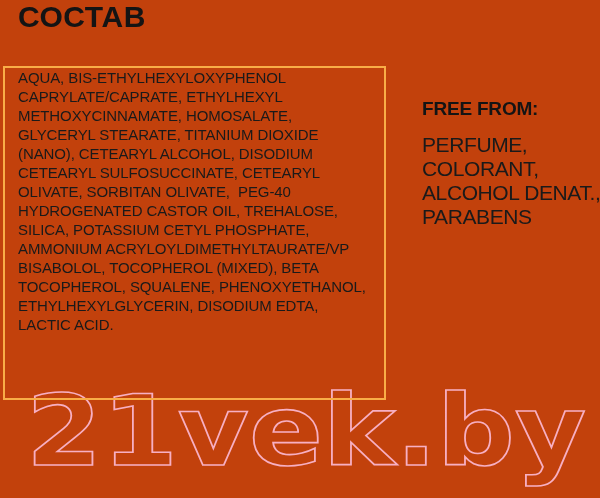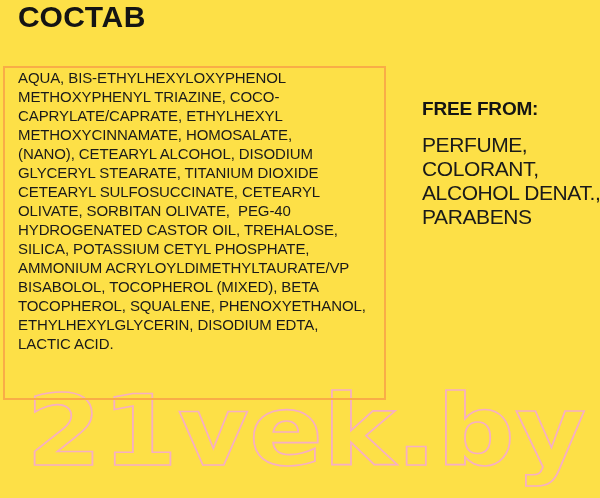--- a/index.html
+++ b/index.html
@@ -1,21 +1,21 @@
 <!DOCTYPE html>
 <html><head>
 <meta charset="utf-8">
 <style>
   * { margin: 0; padding: 0; box-sizing: border-box; }
   html, body { background: #ffffff; }
   .canvas {
     position: relative;
     width: 600px;
     height: 498px;
-    background: #fde047;
+    background: #c2410c;
     overflow: hidden;
     font-family: "Liberation Sans", "DejaVu Sans", sans-serif;
     color: #161616;
   }
   .page-title {
     position: absolute;
     left: 18px;
     top: 0px;
     font-size: 30px;
     font-weight: bold;
@@ -93,25 +93,24 @@
 
   <div class="page-title">СОСТАВ</div>
 
   <svg class="watermark-svg" viewBox="0 0 572 118" xmlns="http://www.w3.org/2000/svg">
     <text x="2" y="85" font-family="DejaVu Sans, Liberation Sans, sans-serif" font-size="98" font-weight="bold" fill="none" stroke-width="1.6" textLength="560" lengthAdjust="spacingAndGlyphs" stroke="#F7AFC3">21vek.by</text>
   </svg>
 
   <div class="ingredients-box">
     <div>
         <div class="line">AQUA, BIS-ETHYLHEXYLOXYPHENOL</div>
-        <div class="line">METHOXYPHENYL TRIAZINE, COCO-</div>
         <div class="line">CAPRYLATE/CAPRATE, ETHYLHEXYL</div>
         <div class="line">METHOXYCINNAMATE, HOMOSALATE,</div>
+        <div class="line">GLYCERYL STEARATE, TITANIUM DIOXIDE</div>
         <div class="line">(NANO), CETEARYL ALCOHOL, DISODIUM</div>
-        <div class="line">GLYCERYL STEARATE, TITANIUM DIOXIDE</div>
         <div class="line">CETEARYL SULFOSUCCINATE, CETEARYL</div>
         <div class="line">OLIVATE, SORBITAN OLIVATE,  PEG-40</div>
         <div class="line">HYDROGENATED CASTOR OIL, TREHALOSE,</div>
         <div class="line">SILICA, POTASSIUM CETYL PHOSPHATE,</div>
         <div class="line">AMMONIUM ACRYLOYLDIMETHYLTAURATE/VP</div>
         <div class="line">BISABOLOL, TOCOPHEROL (MIXED), BETA</div>
         <div class="line">TOCOPHEROL, SQUALENE, PHENOXYETHANOL,</div>
         <div class="line">ETHYLHEXYLGLYCERIN, DISODIUM EDTA,</div>
         <div class="line">LACTIC ACID.</div>
       </div>

